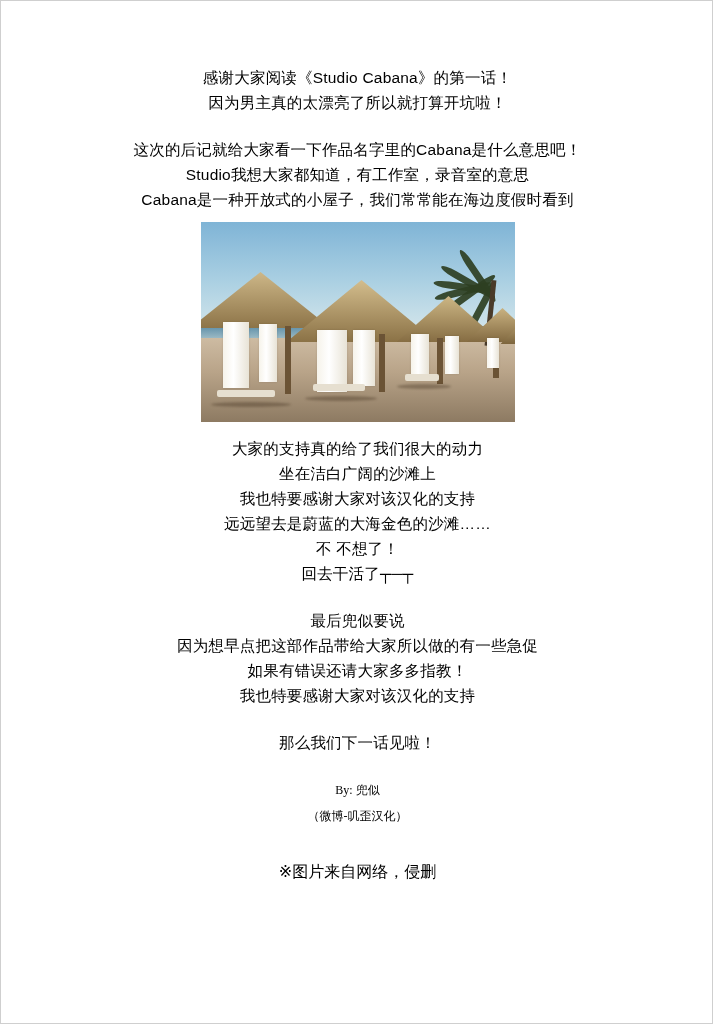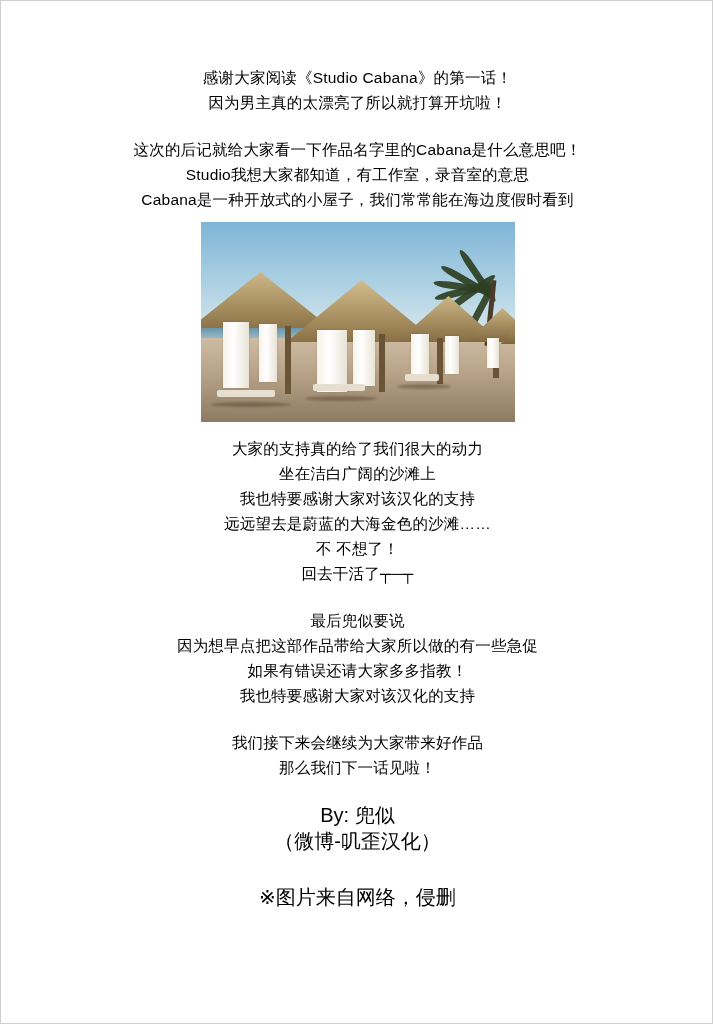--- a/index.html
+++ b/index.html
@@ -158,25 +158,26 @@
     background: rgba(60,44,26,0.35);
     height: 5px;
     border-radius: 50%;
     filter: blur(1px);
   }
   .shadow.s1 { left: 10px;  top: 180px; width: 80px; }
   .shadow.s2 { left: 104px; top: 174px; width: 72px; }
   .shadow.s3 { left: 196px; top: 162px; width: 54px; }
 
   .credit {
-    font-size: 20px;
+    font-size: 12px;
     line-height: 26px;
+    font-family: Liberation Serif, serif;
   }
   .note {
-    font-size: 20px;
+    font-size: 16px;
     line-height: 26px;
   }
 </style>
 </head>
 <body>
 
 <div class="page">
   <div class="content">
 
     <div class="block">
@@ -253,21 +254,20 @@
     <div class="block">
       <div class="line">最后兜似要说</div>
       <div class="line">因为想早点把这部作品带给大家所以做的有一些急促</div>
       <div class="line">如果有错误还请大家多多指教！</div>
       <div class="line">我也特要感谢大家对该汉化的支持</div>
     </div>
 
     <div class="gap-md"></div>
 
     <div class="block">
-      <div class="line">我们接下来会继续为大家带来好作品</div>
       <div class="line">那么我们下一话见啦！</div>
     </div>
 
     <div class="gap-md"></div>
 
     <div class="block">
       <div class="credit">By: 兜似</div>
       <div class="credit">（微博-叽歪汉化）</div>
     </div>
 

